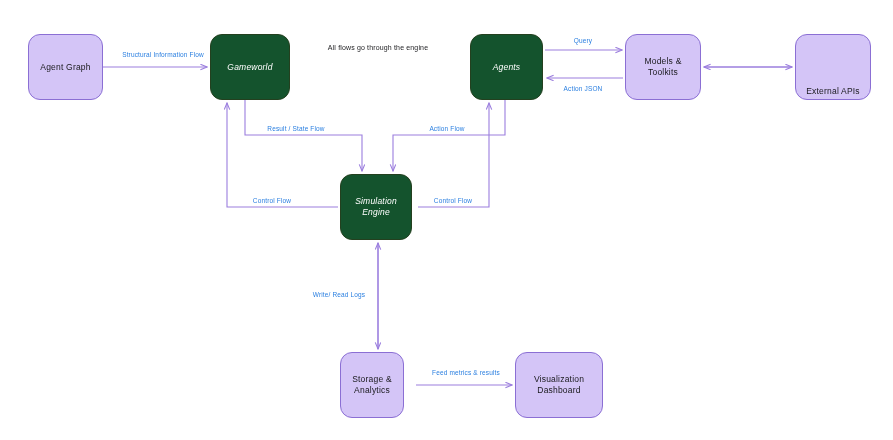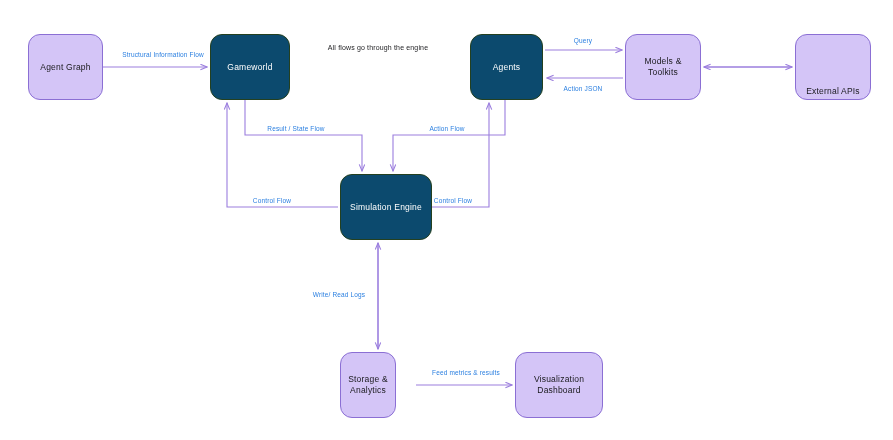--- a/index.html
+++ b/index.html
@@ -38,23 +38,24 @@
     font-size: 8.5px;
     letter-spacing: 0.2px;
     padding: 2px 4px;
   }
   .node.purple {
     background: #d4c5f7;
     border: 1.2px solid #8b6fd4;
     color: #19191c;
   }
   .node.green {
-    background: #0c4a6e;
+    background: #14532d;
     border: 1.2px solid #24401f;
     color: #ffffff;
+    font-style: italic;
   }
   .node .label {
     display: block;
     white-space: pre-line;
   }
   .edge-label {
     position: absolute;
     font-size: 6.5px;
     color: #2a7fe0;
     white-space: nowrap;
@@ -122,25 +123,25 @@
   </div>
 
   <div class="node green" style="left:470px; top:34px; width:73px; height:66px;">
     <span class="label">Agents</span>
   </div>
 
   <div class="node purple" style="left:795px; top:34px; width:76px; height:66px;align-items:flex-end;">
     <span class="label">External APIs</span>
   </div>
 
-  <div class="node green" style="left:340px; top:174px; width:92px; height:66px;text-align:right;">
+  <div class="node green" style="left:340px; top:174px; width:72px; height:66px;">
     <span class="label">Simulation Engine</span>
   </div>
 
-  <div class="node purple" style="left:340px; top:352px; width:56px; height:66px;">
+  <div class="node purple" style="left:340px; top:352px; width:64px; height:66px;">
     <span class="label">Storage &amp; Analytics</span>
   </div>
 
   <div class="node purple" style="left:515px; top:352px; width:88px; height:66px;">
     <span class="label">Visualization
 Dashboard</span>
   </div>
 
   <div class="edge-label" style="left:163px; top:54px;">Structural Information Flow</div>
 

